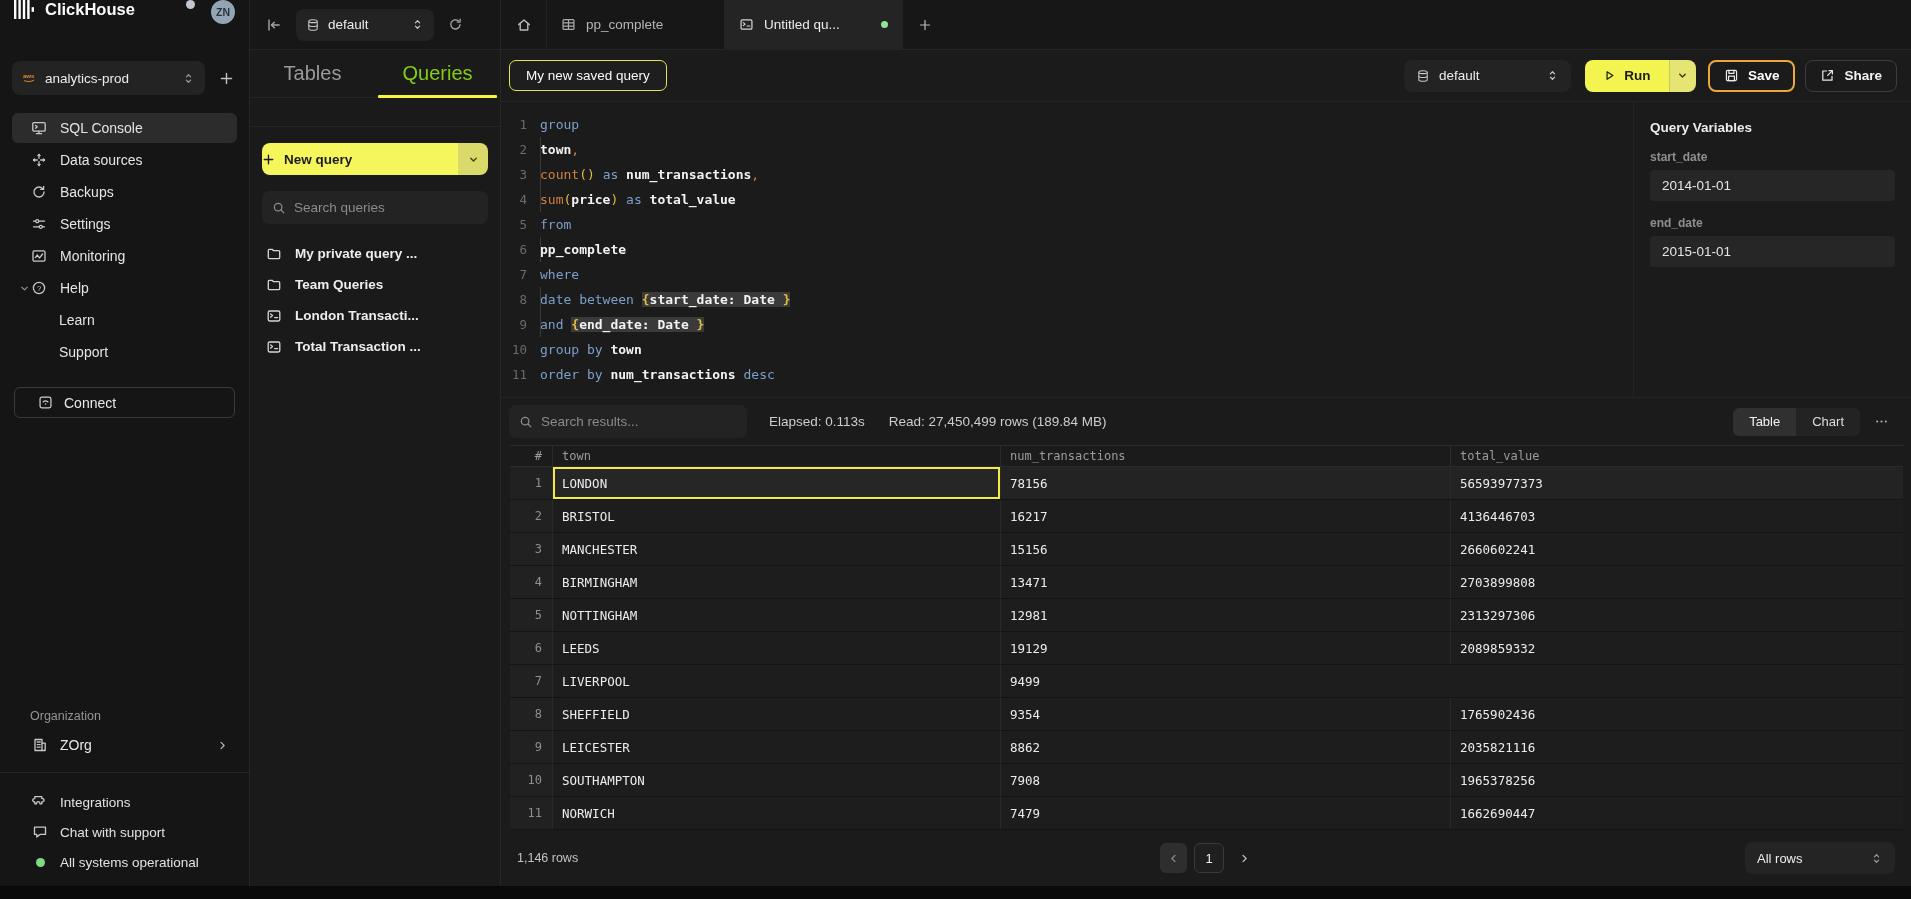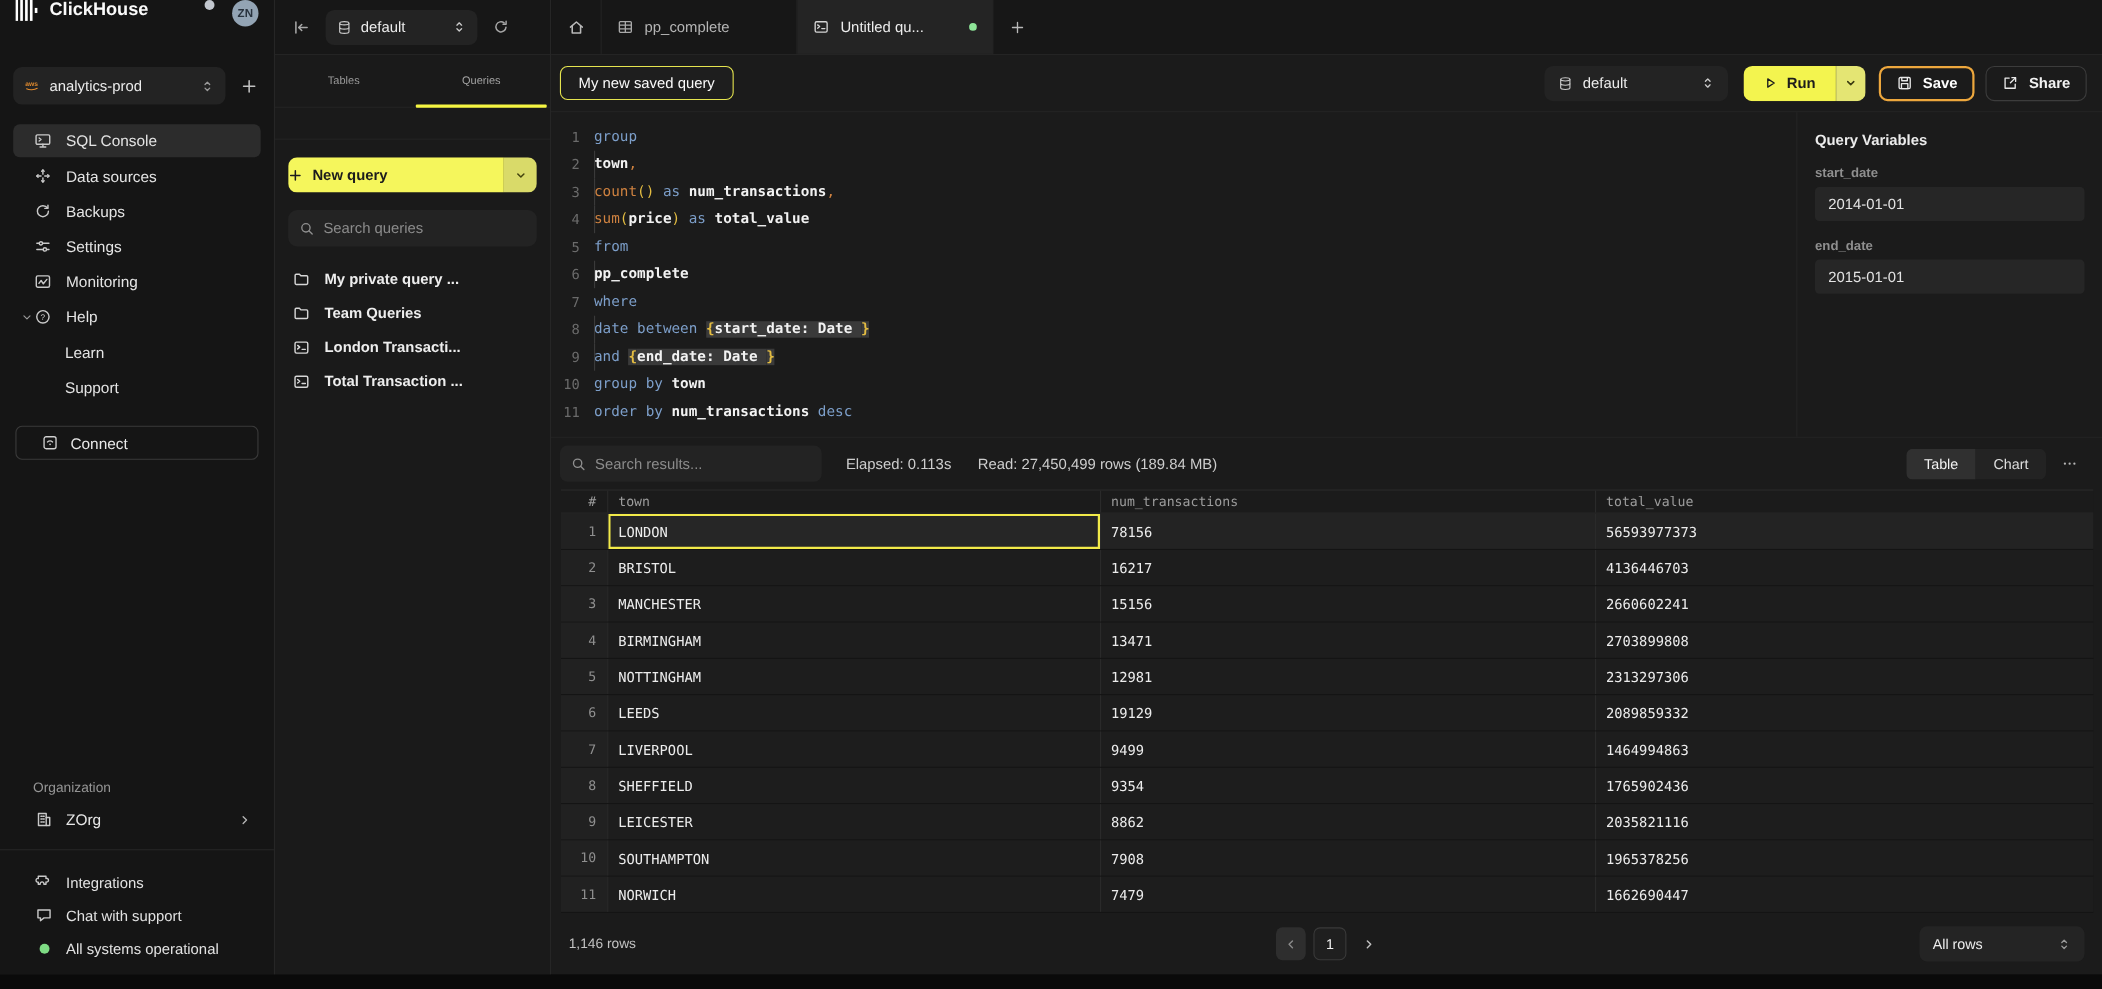--- a/index.html
+++ b/index.html
@@ -42,22 +42,22 @@
   .status-dot{width:9px;height:9px;border-radius:50%;background:#7edb84;margin:0 3.5px}
 
   
   .qpanel{width:251px;flex:none;background:#1a1a1a;border-right:1px solid #262626;display:flex;flex-direction:column}
   .q-topbar{height:50px;background:#171717;border-bottom:1px solid #242424;display:flex;align-items:center;padding:0 16px;gap:14px;flex:none}
   .icon-btn{display:flex;align-items:center;justify-content:center;color:#a7a7a7;cursor:pointer}
   .db-select{width:138px;height:32px;background:#232323;border-radius:8px;display:flex;align-items:center;gap:8px;padding:0 10px;cursor:pointer}
   .db-select .lbl{flex:1;font-size:13.5px;color:#ececec}
   .db-select .ic{color:#c9c9c9}
   .q-tabs{height:48px;border-bottom:1px solid #242424;display:flex;flex:none}
-  .q-tab{flex:1;display:flex;align-items:center;justify-content:center;font-size:10px;color:#9a9a9a;position:relative;cursor:pointer}
-  .q-tab.active{color:#a3a3a3}
+  .q-tab{flex:1;display:flex;align-items:center;justify-content:center;font-size:20px;color:#9a9a9a;position:relative;cursor:pointer}
+  .q-tab.active{color:#84cc16}
   .q-tab.active::after{content:"";position:absolute;left:3px;right:3px;bottom:-1px;height:3px;background:#f5f542;border-radius:1px}
   .q-body{padding:14px 12px;display:flex;flex-direction:column}
   .saved-select{height:33px;background:#232323;border-radius:8px;display:flex;align-items:center;padding:0 12px;font-size:13.5px;color:#e8e8e8;cursor:pointer}
   .saved-select .muted{margin-left:auto}
   .q-divider{height:1px;background:#242424;margin:14px -12px 0}
   .new-query{margin-top:16px;height:32px;border-radius:8px;display:flex;overflow:hidden;cursor:pointer}
   .nq-main{flex:1;background:#f5f65c;color:#1c1c1c;display:flex;align-items:center;gap:9px;font-weight:700;font-size:13.5px}
   .nq-chev{width:30px;background:#d9da69;color:#44440f;display:flex;align-items:center;justify-content:center}
   .search-box{height:33px;background:#232323;border-radius:8px;display:flex;align-items:center;padding:0 10px;gap:8px}
   .search-box .ic{color:#8f8f8f}
@@ -643,21 +643,20 @@
         <div class="tbl-row ">
           <span class="td gut ">6</span>
           <span class="td  ">LEEDS</span>
           <span class="td  ">19129</span>
           <span class="td  ">2089859332</span>
         </div>
         <div class="tbl-row ">
           <span class="td gut ">7</span>
           <span class="td  ">LIVERPOOL</span>
           <span class="td  ">9499</span>
-          <span class="td  ">1464994863</span>
         </div>
         <div class="tbl-row ">
           <span class="td gut ">8</span>
           <span class="td  ">SHEFFIELD</span>
           <span class="td  ">9354</span>
           <span class="td  ">1765902436</span>
         </div>
         <div class="tbl-row ">
           <span class="td gut ">9</span>
           <span class="td  ">LEICESTER</span>

